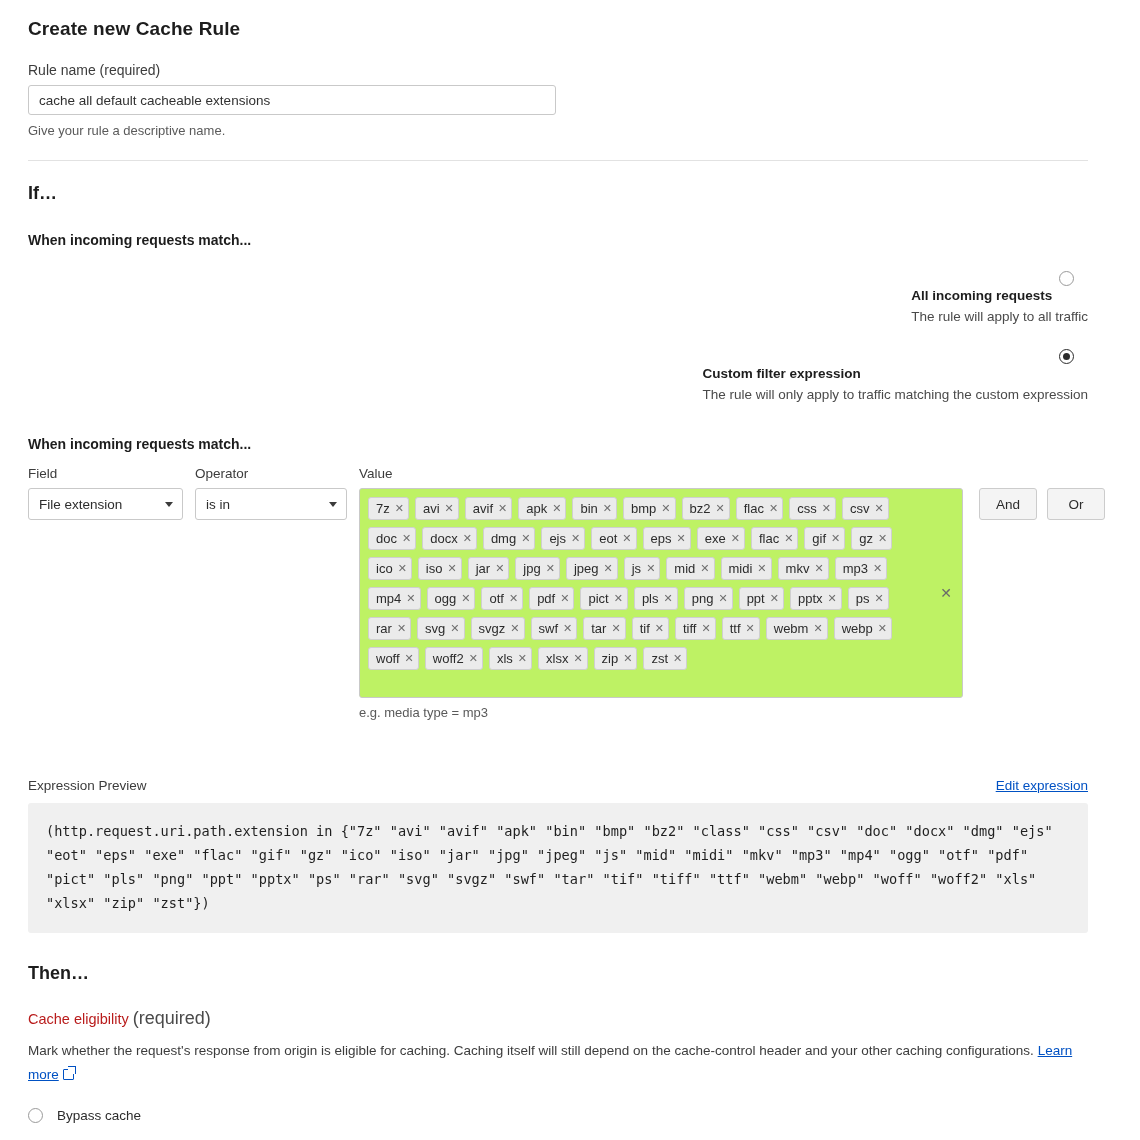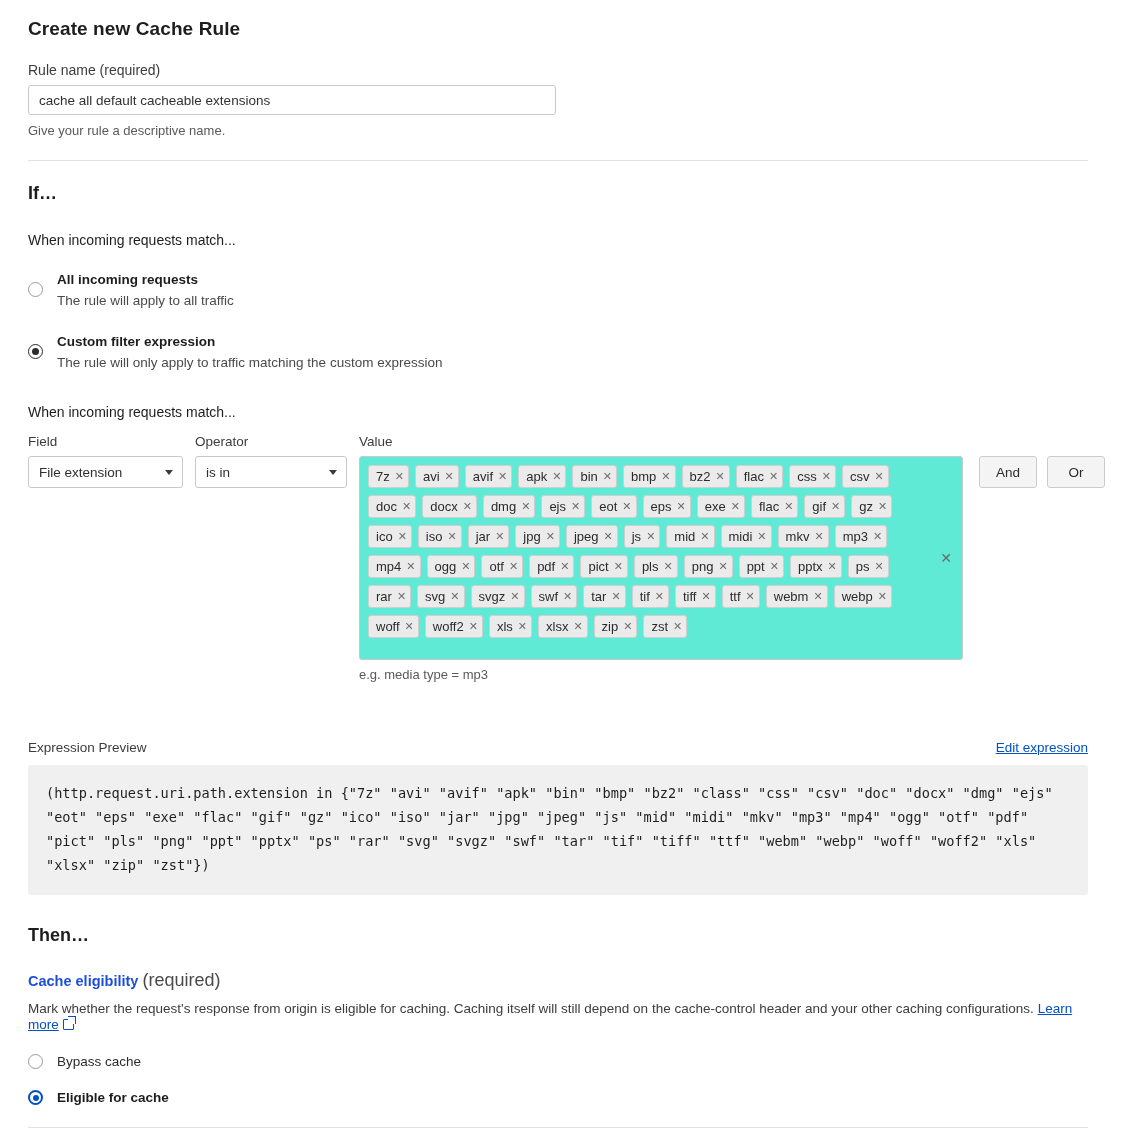--- a/index.html
+++ b/index.html
@@ -53,28 +53,29 @@
     margin: 22px 0 0 0;
   }
   h2.section {
     font-size: 18px;
     font-weight: bold;
     color: #1d1d1d;
     margin: 22px 0 0 0;
   }
   h3.subsection {
     font-size: 14px;
-    font-weight: normal;
+    font-weight: bold;
     color: #1d1d1d;
     margin: 28px 0 0 0;
   }
   .radio-row {
     display: flex;
-    align-items: center;
+    align-items: flex-end;
     margin-top: 22px;
+    flex-direction: column;
   }
   .radio {
     width: 15px;
     height: 15px;
     border-radius: 50%;
     border: 1px solid #9a9a9a;
     background: #fff;
     flex: 0 0 auto;
     margin-right: 14px;
     margin-top: 1px;
@@ -144,22 +145,22 @@
     border-right: 4.5px solid transparent;
     border-top: 5.5px solid #3b3b3b;
   }
   .sel-field { width: 155px; }
   .sel-op { width: 152px; }
   .tokens-wrap {
     position: relative;
     width: 604px;
     border: 1px solid #c9c9c9;
     border-radius: 3px;
-    background: #5eead4;
-    padding: 8px 34px 14px 8px;
+    background: #bef264;
+    padding: 8px 34px 20px 8px;
     min-height: 32px;
   }
   .tokens {
     display: flex;
     flex-wrap: wrap;
   }
   .token {
     display: inline-flex;
     align-items: center;
     height: 23px;
@@ -240,32 +241,32 @@
     font-size: 18px;
     font-weight: bold;
     color: #1d1d1d;
     margin: 30px 0 0 0;
   }
   .eligibility-head {
     margin-top: 24px;
     font-size: 14.5px;
   }
   .eligibility-head .b {
-    font-weight: bold;
-    color: #1d4ed8;
+    font-weight: normal;
+    color: #b91c1c;
   }
   .eligibility-head .req {
     color: #4a4a4a;
     font-size: 18px;
     font-weight: normal;
   }
   .desc {
     font-size: 13.5px;
     color: #3c3c3c;
-    line-height: 16px;
+    line-height: 24px;
     margin-top: 10px;
     max-width: 1062px;
   }
   .link {
     color: #0051c3;
     text-decoration: underline;
     cursor: pointer;
   }
   .ext-icon {
     display: inline-block;

